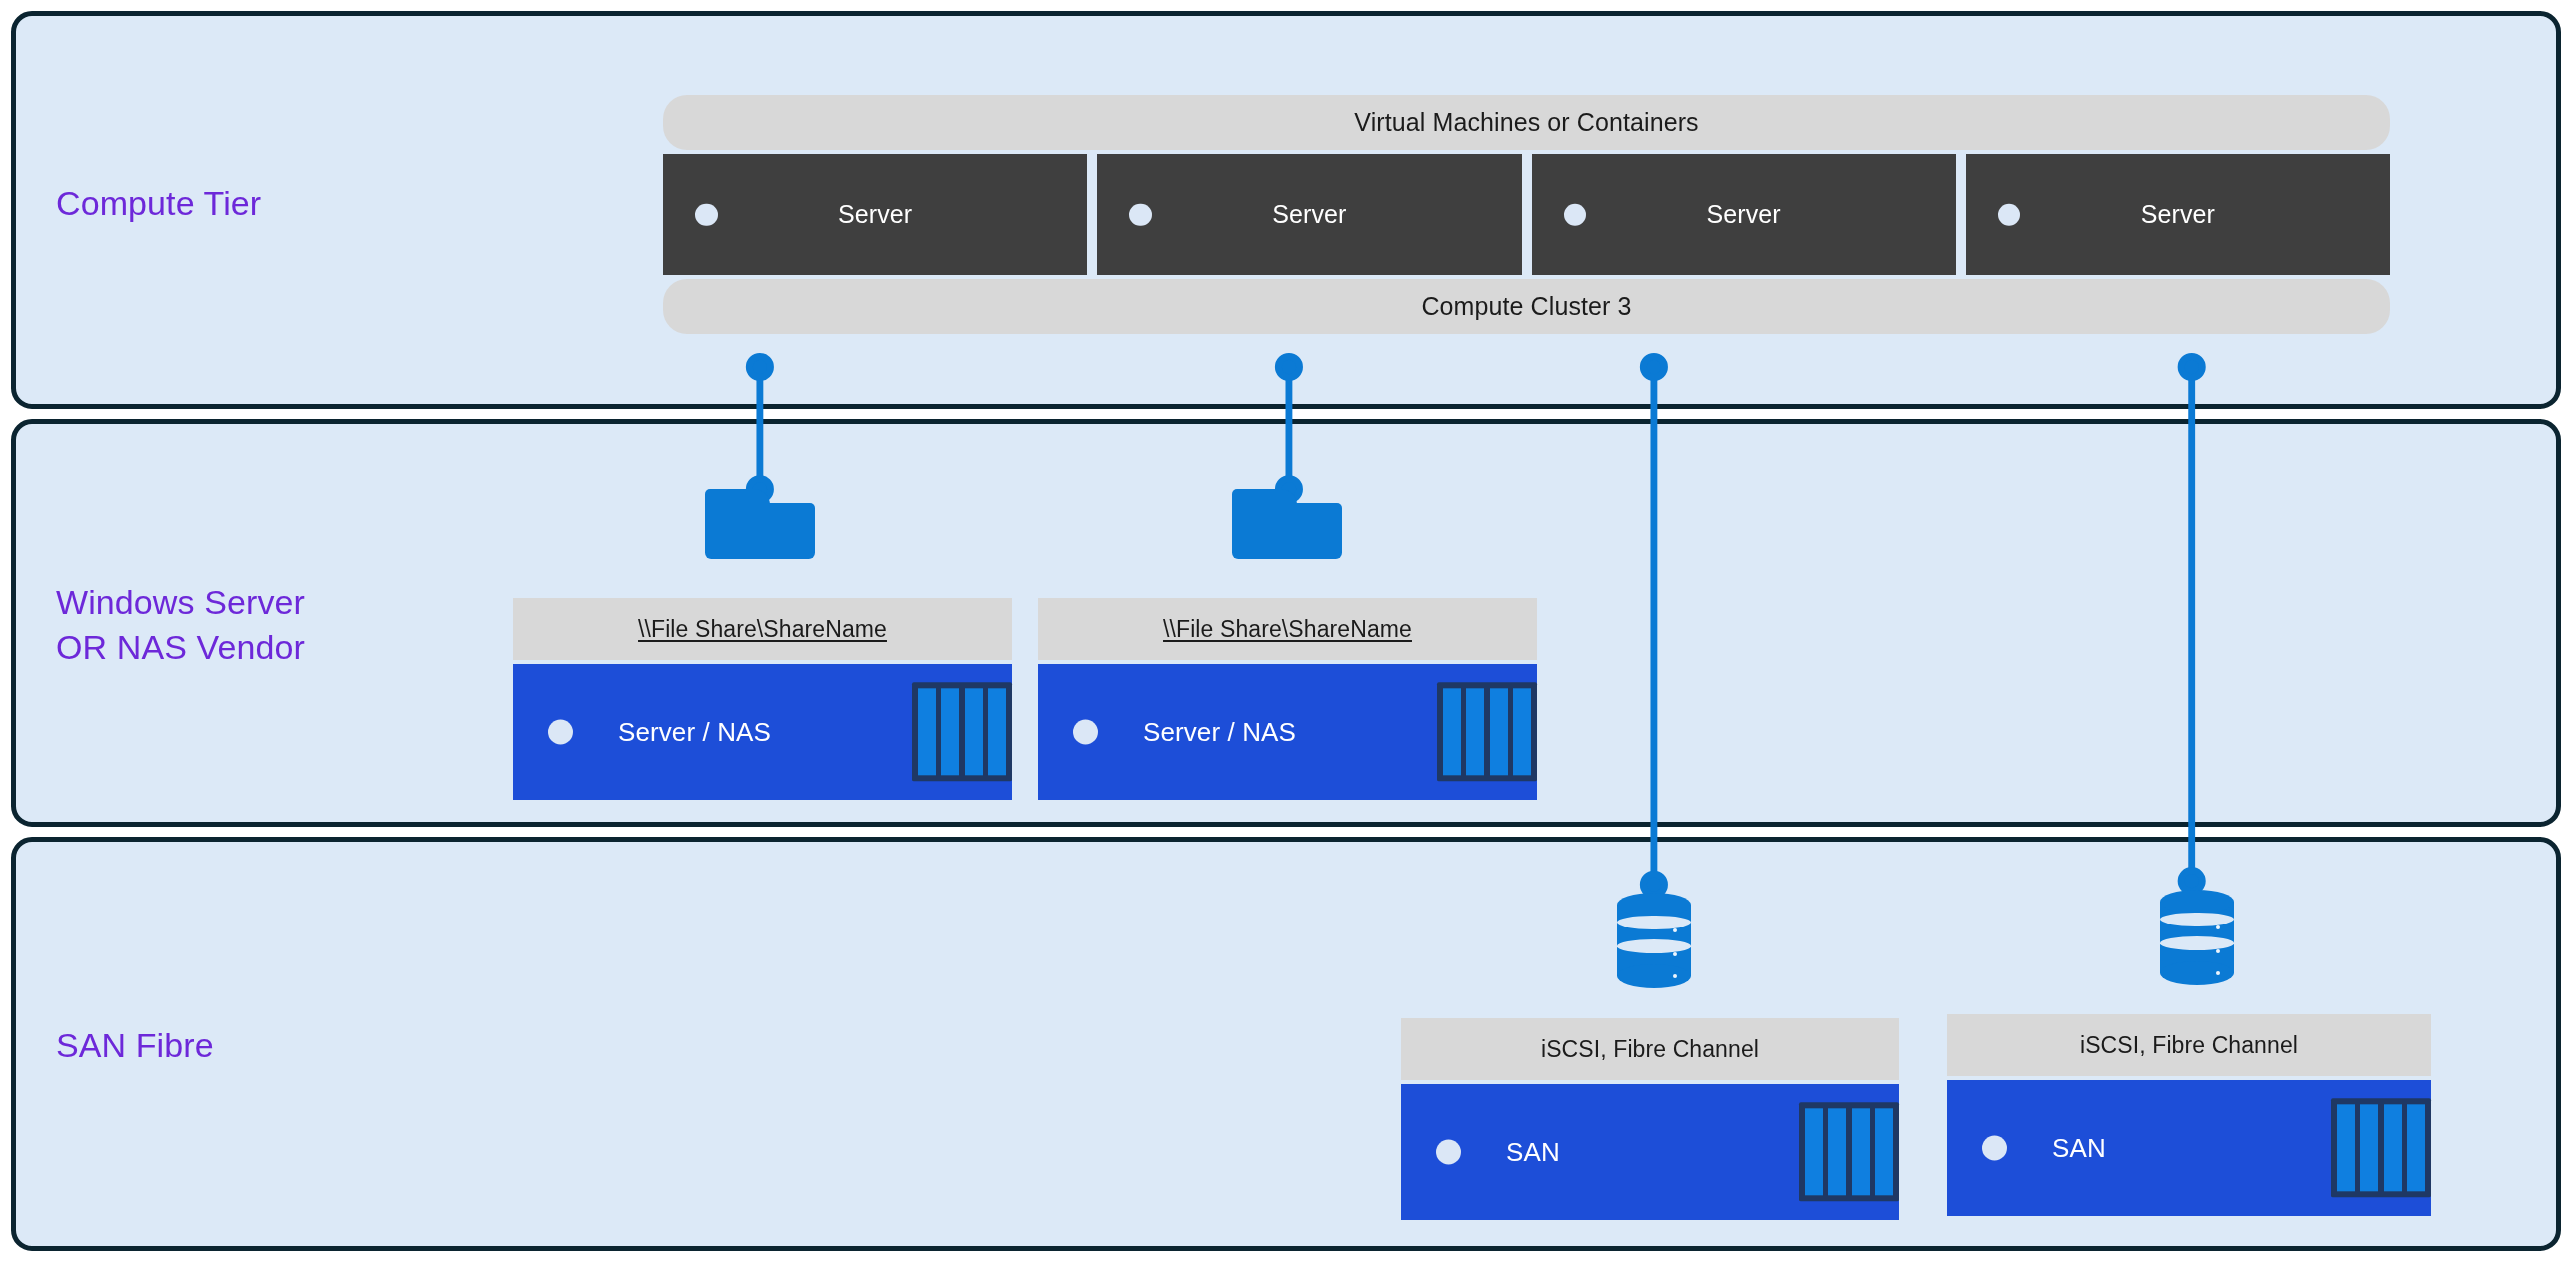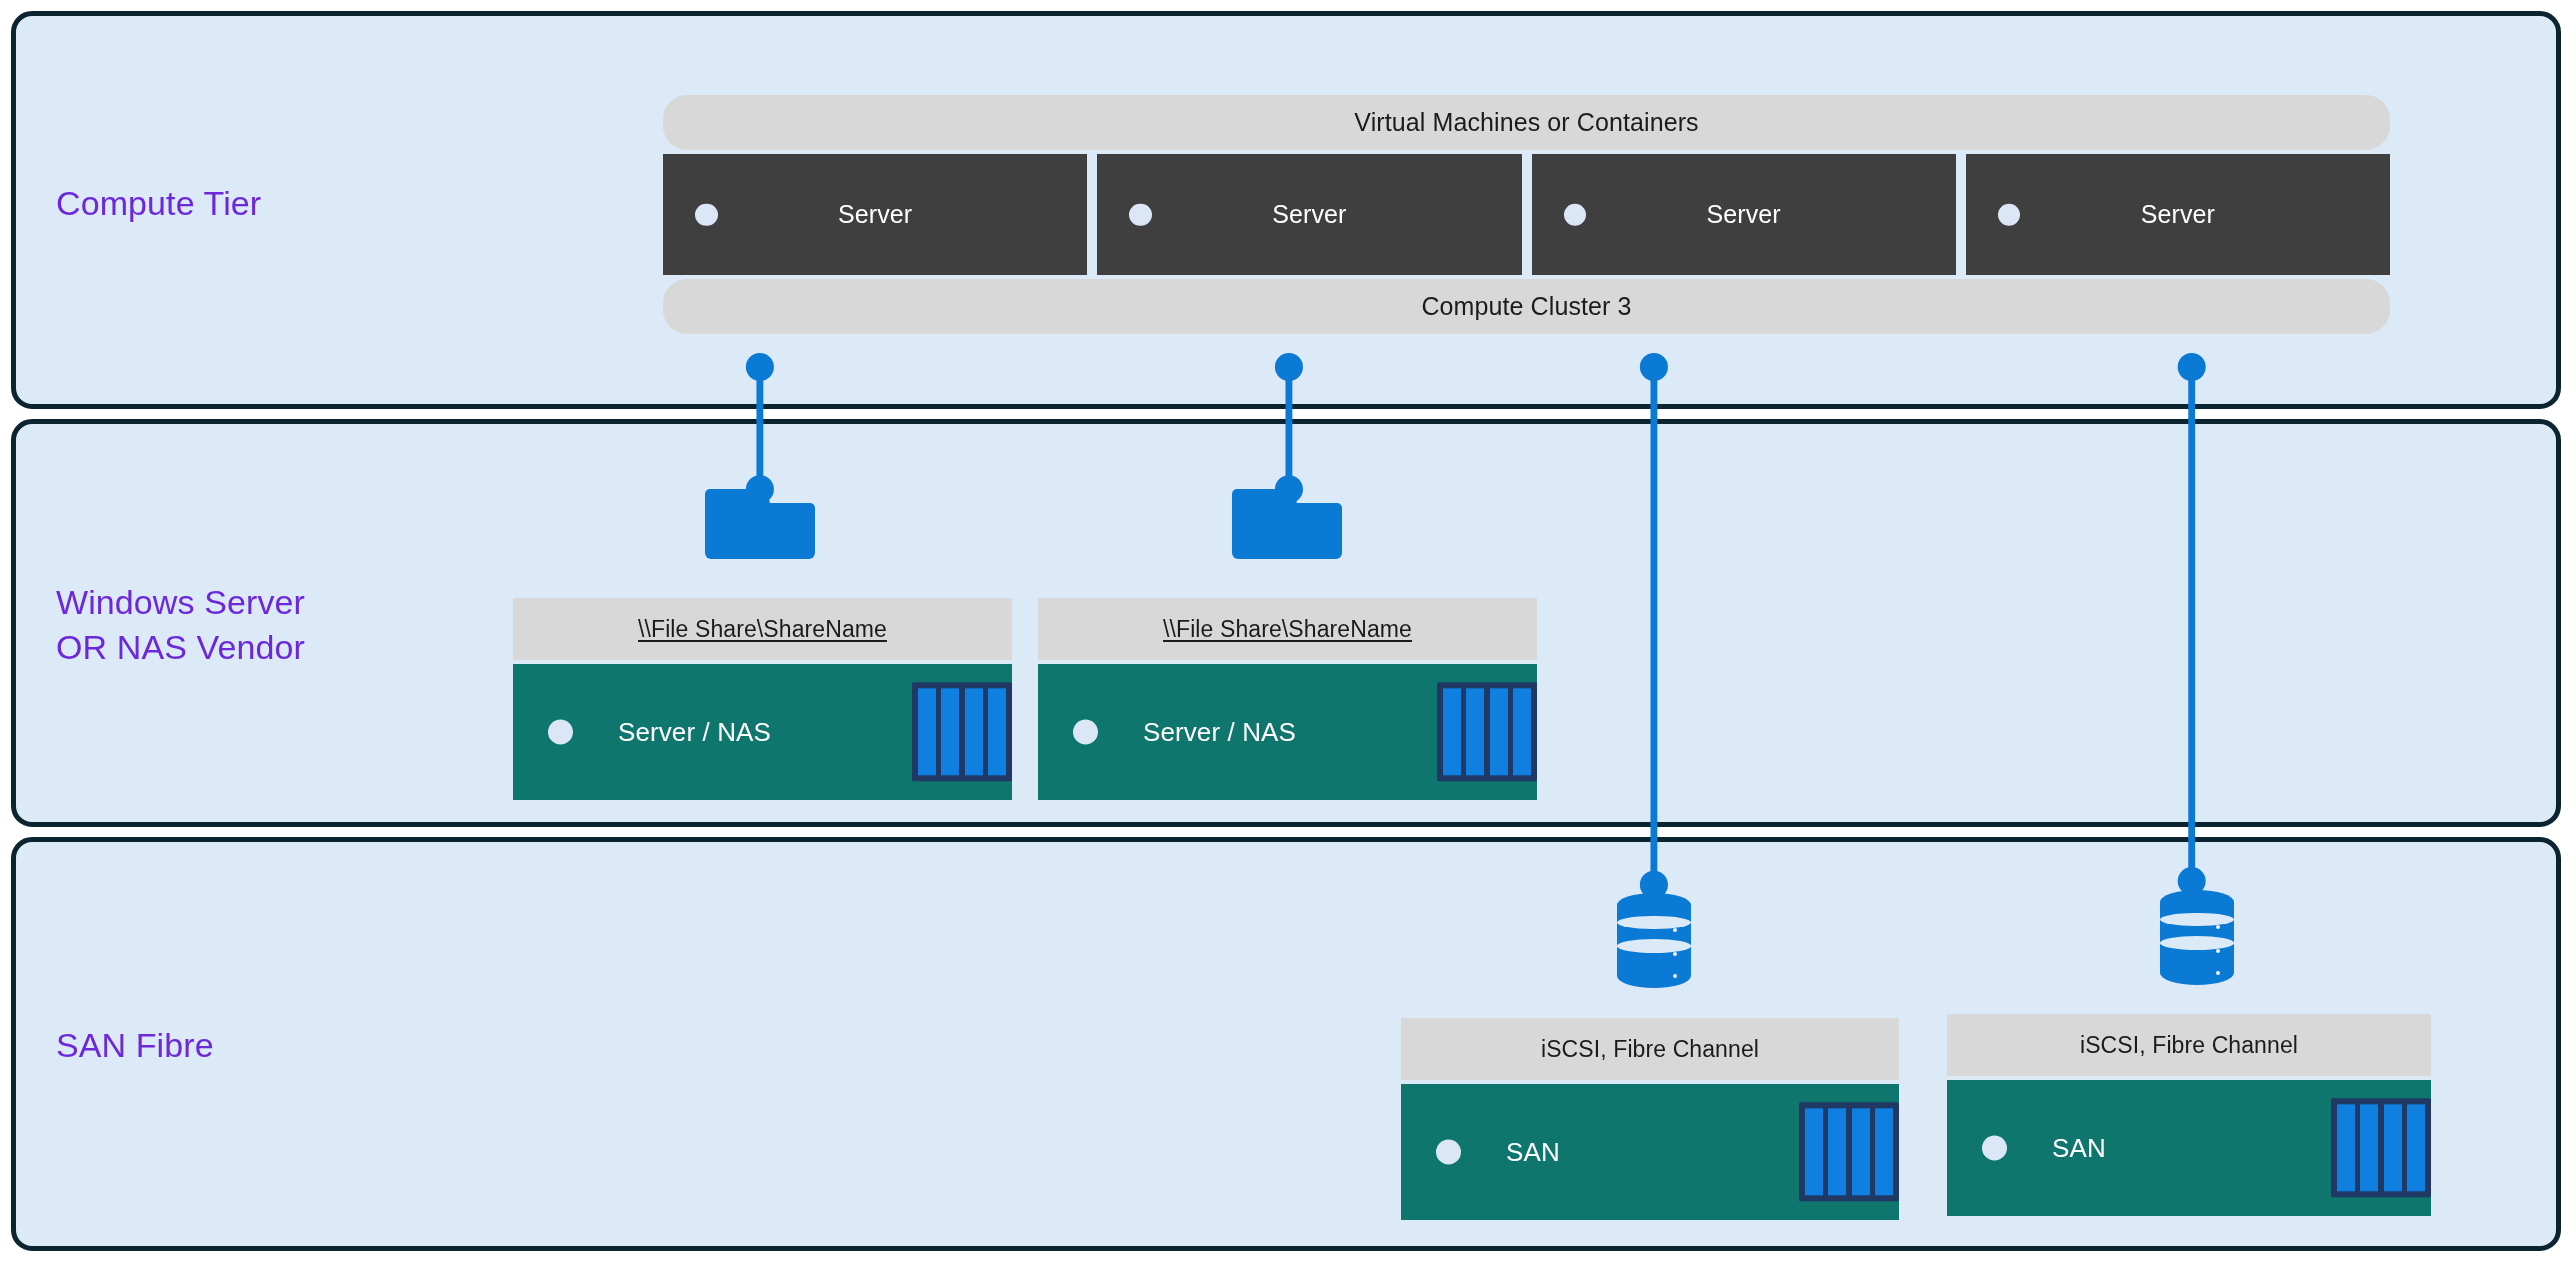--- a/index.html
+++ b/index.html
@@ -71,21 +71,21 @@
   .node .cap{
     background:#d8d8d8;
     color:#1b1b1b;
     font-size:23px;
     height:62px;
     display:flex;align-items:center;justify-content:center;
     letter-spacing:0.1px;
   }
   .node .cap.underline span{text-decoration:underline;text-underline-offset:3.1px;}
   .node .body{
-    background:#0f766e;
+    background:#1d4ed8;
     height:136px;
     position:relative;
     display:flex;align-items:center;
     margin-top:3.7px;
   }
   .node .led{
     position:absolute;left:35px;top:50%;transform:translateY(-50%);
     width:25px;height:25px;border-radius:50%;
     background:#dbe7f6;
   }

